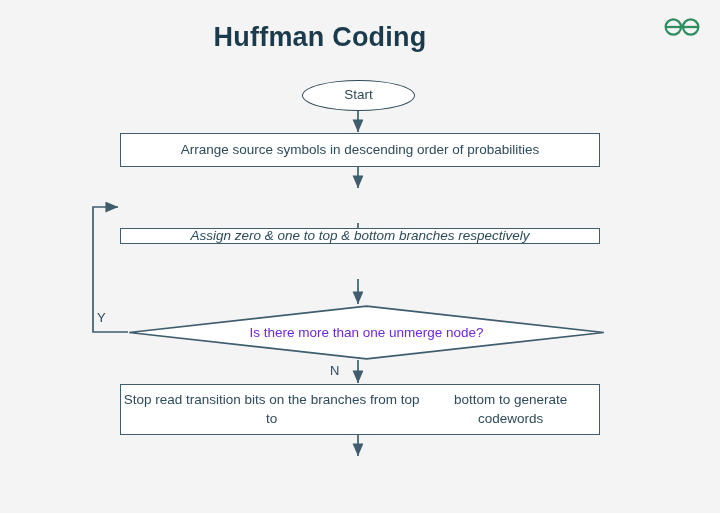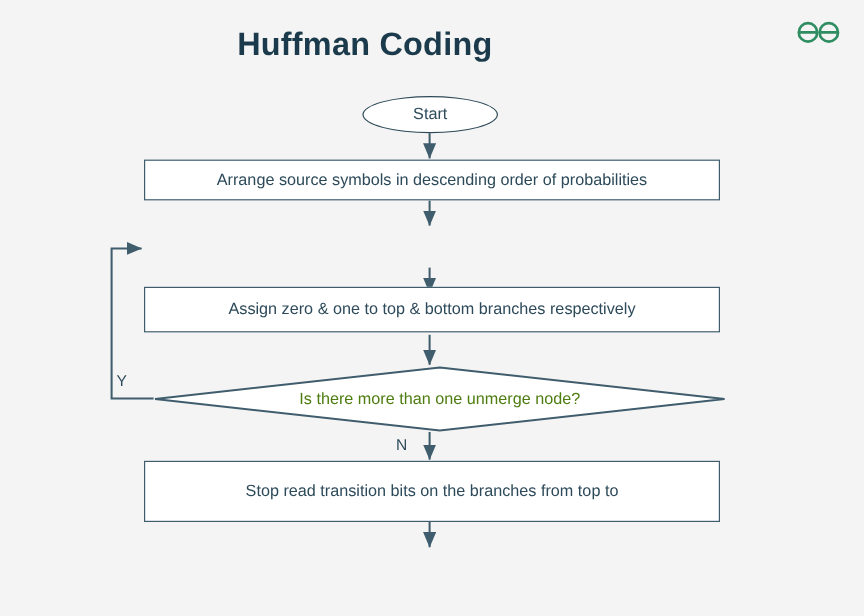--- a/index.html
+++ b/index.html
@@ -15,21 +15,21 @@
   }
   #canvas {
     position: relative;
     width: 720px;
     height: 513px;
     background: #f4f4f4;
   }
   
   #page-title {
     position: absolute;
-    left: 0;
+    left: 16px;
     top: 22px;
     width: 608px;
     text-align: center;
     font-size: 27px;
     font-weight: 700;
     color: #1b3a4b;
     letter-spacing: 0.2px;
   }
   
   #brand-logo {
@@ -89,21 +89,21 @@
   }
   .decision-label {
     position: absolute;
     left: 0;
     top: 0;
     width: 477px;
     height: 55px;
     display: flex;
     align-items: center;
     justify-content: center;
-    color: #4d7c0f;
+    color: #6d28d9;
     font-size: 13.5px;
   }
   .edge-label {
     position: absolute;
     color: #2d4a5a;
     font-size: 13px;
   }
 </style>
 </head>
 <body>
@@ -149,33 +149,34 @@
 
   <div class="node terminal" style="left:302px; top:80px;">
     <span>Start</span>
   </div>
 
   <div class="node process" style="top:133px; height:34px;">
     <span>Arrange source symbols in descending order of probabilities</span>
   </div>
 
 
-  <div class="node process" style="top:239px; height:38px;">
+  <div class="node process" style="top:228px; height:16px;font-style:italic;">
     <span>Assign zero &amp; one to top &amp; bottom branches respectively</span>
   </div>
 
   <div class="decision-wrap">
     <svg class="decision-shape" viewBox="0 0 477 55" preserveAspectRatio="none">
       <polygon points="238.5,1.2 475.8,27.5 238.5,53.8 1.2,27.5" fill="#ffffff" stroke="#3f5d6d" stroke-width="1.7" vector-effect="non-scaling-stroke"></polygon>
     </svg>
     <div class="decision-label">Is there more than one unmerge node?</div>
   </div>
 
   <div class="edge-label" style="left:97px; top:310px;">Y</div>
 
   <div class="edge-label" style="left:330px; top:363px;">N</div>
 
   <div class="node process" style="top:384px; height:51px; flex-direction:row;">
     <span>Stop read transition bits on the branches from top to</span>
+    <span>bottom to generate codewords</span>
   </div>
 
 
 </div>
 
 </body></html>

